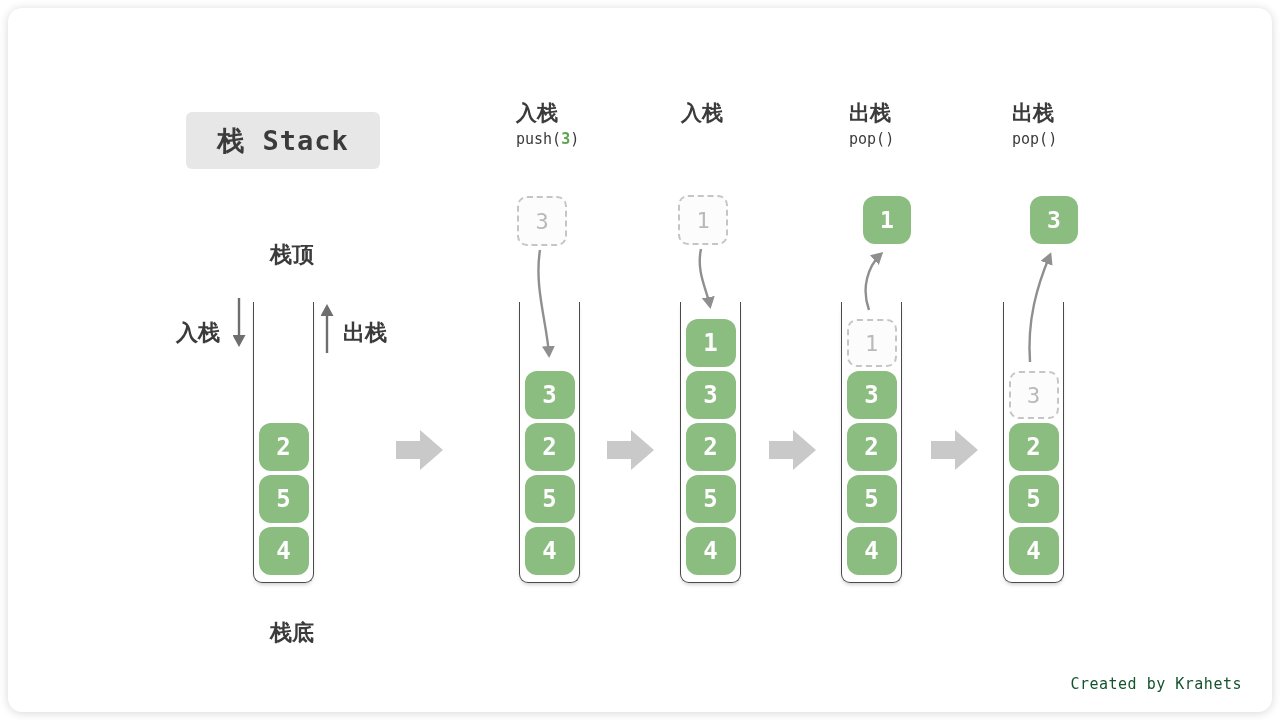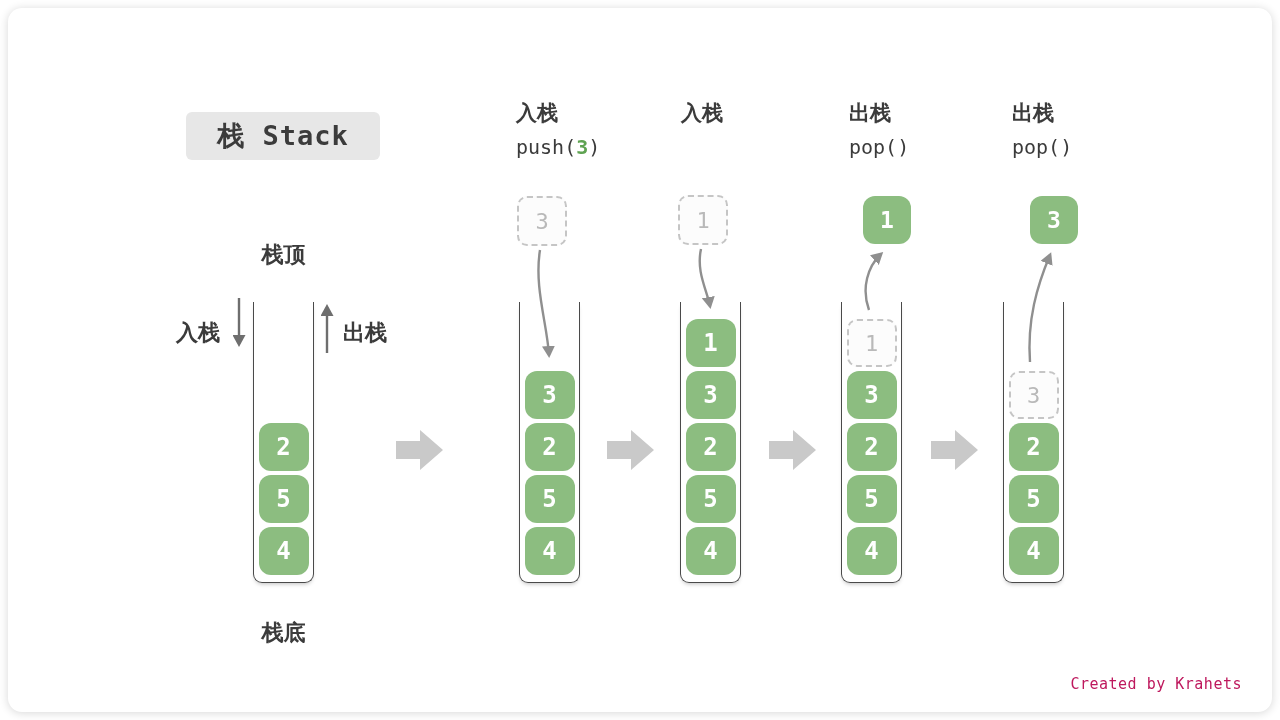--- a/index.html
+++ b/index.html
@@ -9,32 +9,32 @@
     -webkit-font-smoothing:antialiased;overflow:hidden;
   }
   .panel{
     position:absolute;left:8px;top:8px;width:1264px;height:704px;
     background:#ffffff;border-radius:14px;
     box-shadow:0 1px 10px rgba(0,0,0,0.16);
   }
   .layer{position:absolute;inset:0;}
 
   .title-box{
-    position:absolute;left:186px;top:112px;width:194px;height:48px;
+    position:absolute;left:186px;top:112px;width:194px;height:57px;
     background:#E7E7E7;border-radius:6px;
     display:flex;align-items:center;justify-content:center;
     font-family:"DejaVu Sans Mono","Liberation Mono",monospace;
     font-size:27px;font-weight:700;color:#3B3B3B;letter-spacing:1px;
   }
 
   .col-header{position:absolute;top:100px;width:150px;color:#3B3B3B;}
   .col-label{font-size:21px;font-weight:700;line-height:26px;}
   .col-code{
-    margin-top:8px;font-family:"DejaVu Sans Mono","Liberation Mono",monospace;
-    font-size:20px;line-height:26px;color:#3B3B3B;
+    font-family:"DejaVu Sans Mono","Liberation Mono",monospace;
+    font-size:15px;line-height:26px;color:#3B3B3B;
   }
   .col-code .arg{color:#5FA352;font-weight:700;}
 
   .float-box{
     position:absolute;display:flex;align-items:center;justify-content:center;
     font-family:"DejaVu Sans Mono","Liberation Mono",monospace;box-sizing:border-box;
   }
   .float-box.solid{
     width:48px;height:48px;background:#8CBD80;color:#ffffff;
     border-radius:12px;font-size:23px;font-weight:700;
@@ -60,26 +60,26 @@
     font-family:"DejaVu Sans Mono","Liberation Mono",monospace;
     font-size:24px;font-weight:700;
     display:flex;align-items:center;justify-content:center;
   }
   .cell.ghost{
     background:#FCFCFC;border:2px dashed #C5C5C5;border-radius:10px;
     color:#B9B9B9;font-weight:400;font-size:22px;box-sizing:border-box;
   }
 
   .legend-label{position:absolute;font-size:22px;font-weight:700;color:#3B3B3B;}
-  .legend-center{width:61px;text-align:center;}
+  .legend-center{width:61px;text-align:right;}
 
   .watermark{
     position:absolute;right:38px;top:675px;
     font-family:"DejaVu Sans Mono","Liberation Mono",monospace;
-    font-size:15px;color:#be185d;letter-spacing:0.5px;
+    font-size:15px;color:#14532d;letter-spacing:0.5px;
   }
   svg{position:absolute;left:0;top:0;pointer-events:none;}
 </style>
 </head>
 <body>
 
 <div class="panel"></div>
 
 <div class="layer">
 

